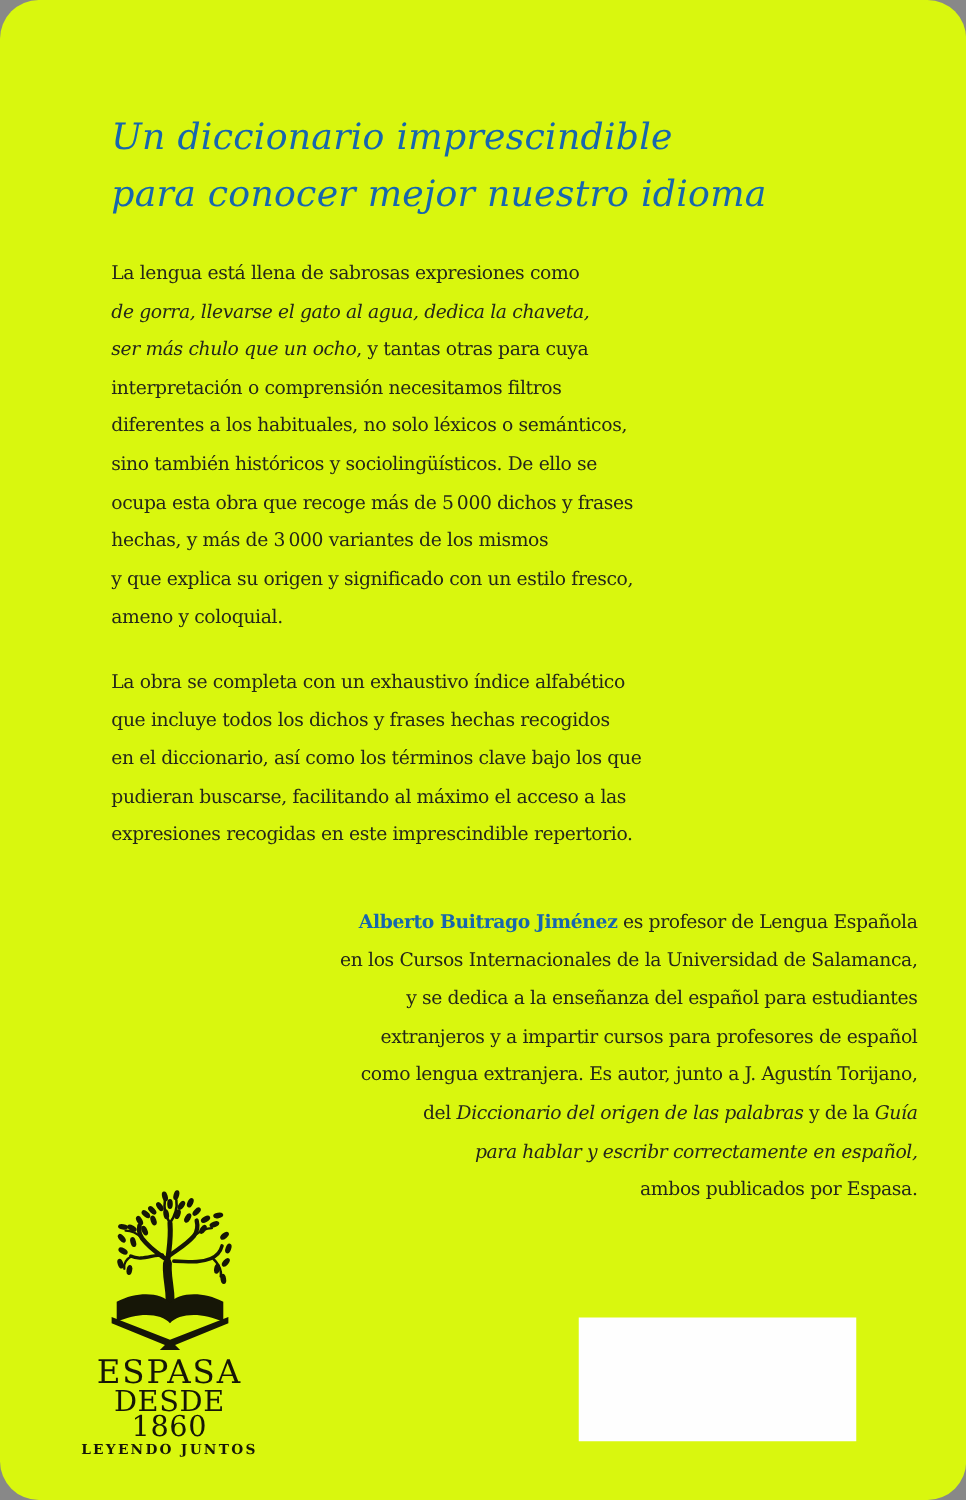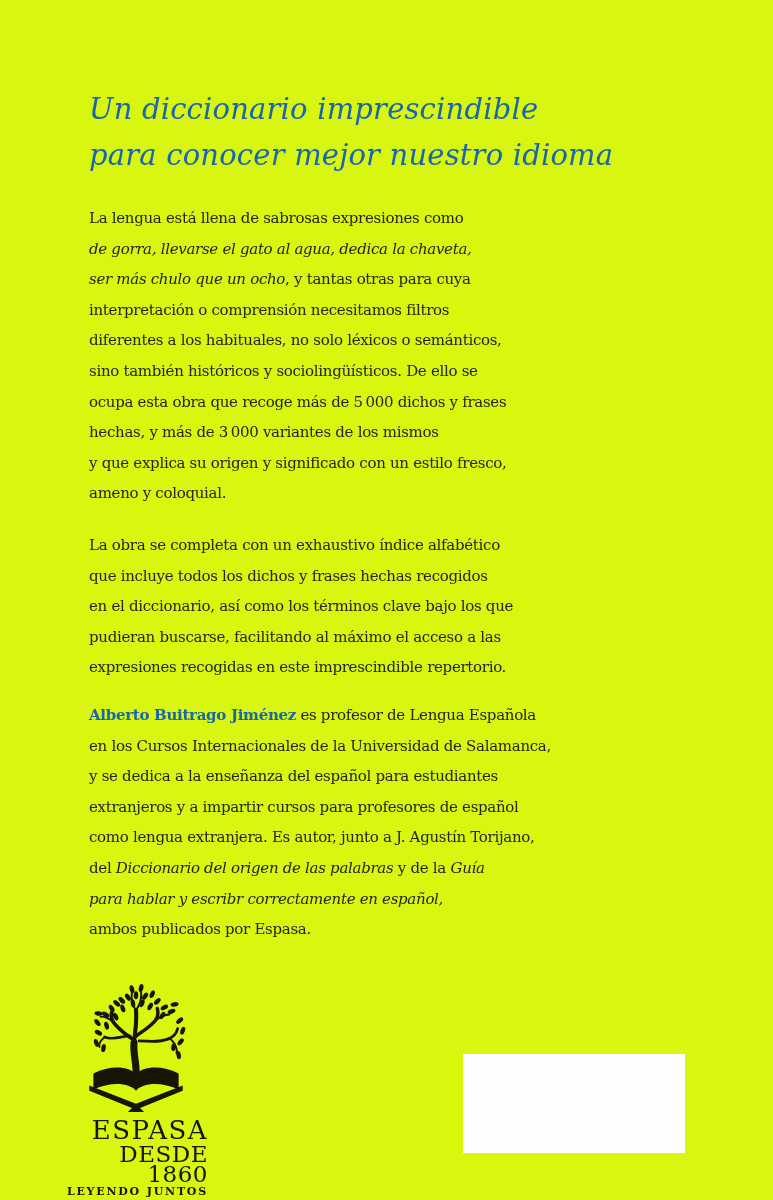--- a/index.html
+++ b/index.html
@@ -10,43 +10,44 @@
   }
   html,body{margin:0;padding:0;background:#888;}
   .cover{
     position:relative;
     width:773px;height:1200px;
     margin:0 auto;
     background:var(--bg);
     overflow:hidden;
     font-family:"DejaVu Serif","Liberation Serif",serif;
     color:var(--ink);
+    border-radius:31px;
   }
   .tagline{
     position:absolute;left:89px;top:86px;width:640px;
     font-size:29px;line-height:46px;
     font-style:italic;
     color:var(--blue);
     white-space:pre-line;
     letter-spacing:0.2px;
   }
   .para{
     position:absolute;left:89px;width:645px;
     font-size:15px;line-height:30.6px;
     letter-spacing:-0.3px;
     white-space:pre-line;
   }
   .para-1{top:203px;}
   .para-2{top:530px;}
-  .para-3{top:700px;}
+  .para-3{top:722px;text-align:right;}
   .seg-italic{font-style:italic;}
   .seg-bold-blue{font-weight:700;color:var(--blue);}
   .publisher{
-    position:absolute;left:63px;top:980px;width:145px;
-    text-align:right;color:var(--logo);
+    position:absolute;left:63px;top:948px;width:145px;
+    text-align:center;color:var(--logo);
   }
   .publisher svg{display:block;margin:0 auto;}
   .pub-name{
     font-size:26px;line-height:28px;letter-spacing:1.5px;
     margin-top:2px;
   }
   .pub-since{
     font-size:23px;line-height:20px;letter-spacing:0.5px;
   }
   .pub-tagline{

